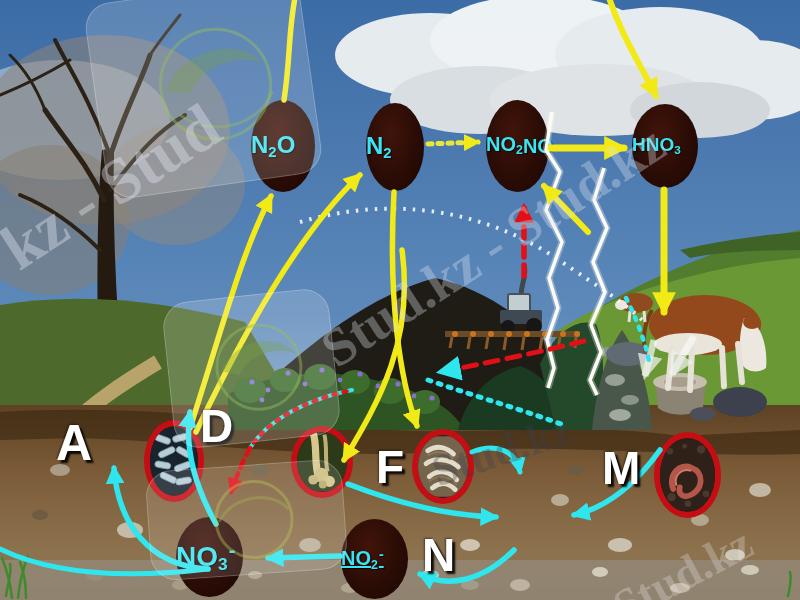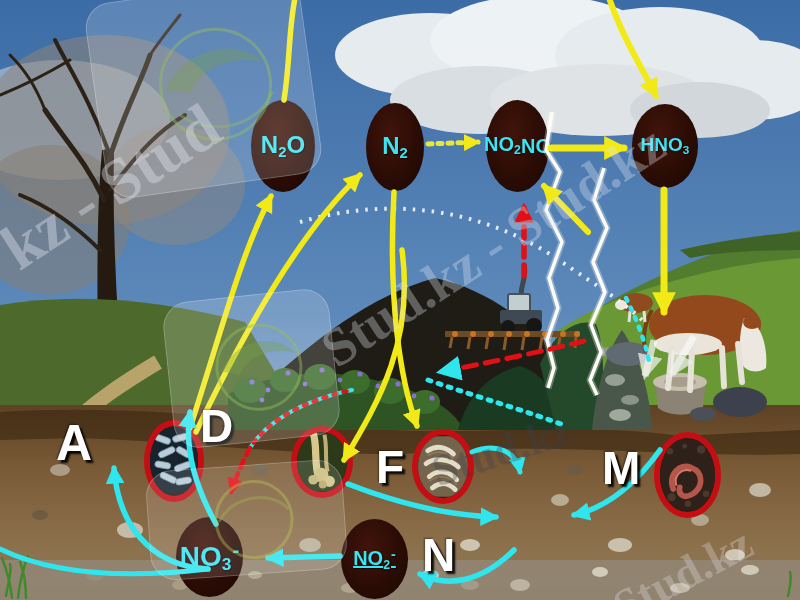--- a/index.html
+++ b/index.html
@@ -5,21 +5,21 @@
   html,body{margin:0;padding:0;background:#222;}
   .canvas{position:relative;width:800px;height:600px;overflow:hidden;
     font-family:"Liberation Sans",sans-serif;background:#4a7ab0;}
   .canvas svg{display:block;}
   #bg{position:absolute;left:0;top:0;z-index:1;}
   .photo{position:absolute;z-index:2;border:6px solid #c50d14;border-radius:50%;
     box-sizing:border-box;overflow:hidden;background:#2a1d14;}
   .photo svg{width:100%;height:100%;}
   .node{position:absolute;z-index:3;border-radius:50%;
     background:radial-gradient(ellipse at 42% 35%, #41140a 0%, #2a0c05 55%, #1c0602 100%);
-    display:flex;align-items:center;justify-content:center;
+    display:flex;align-items:center;
     color:#3ae4f2;font-weight:bold;text-align:center;line-height:1.05;
     text-shadow:1px 1px 1px rgba(0,0,0,.8);}
   .node sub{font-size:.62em;vertical-align:-0.25em;}
   .node sup.chg{font-size:.72em;vertical-align:.45em;margin-left:1px;}
   #arrows{position:absolute;left:0;top:0;z-index:4;}
   .letter{position:absolute;z-index:5;color:#fff;font-weight:bold;
     text-shadow:3px 3px 2px rgba(0,0,0,.9),-1px -1px 2px rgba(0,0,0,.45);}
   .wmlogo{position:absolute;z-index:6;background:rgba(255,255,255,.17);
     border:1px solid rgba(255,255,255,.22);border-radius:26px;}
   .wmtext{position:absolute;z-index:6;font-family:"Liberation Serif",serif;

